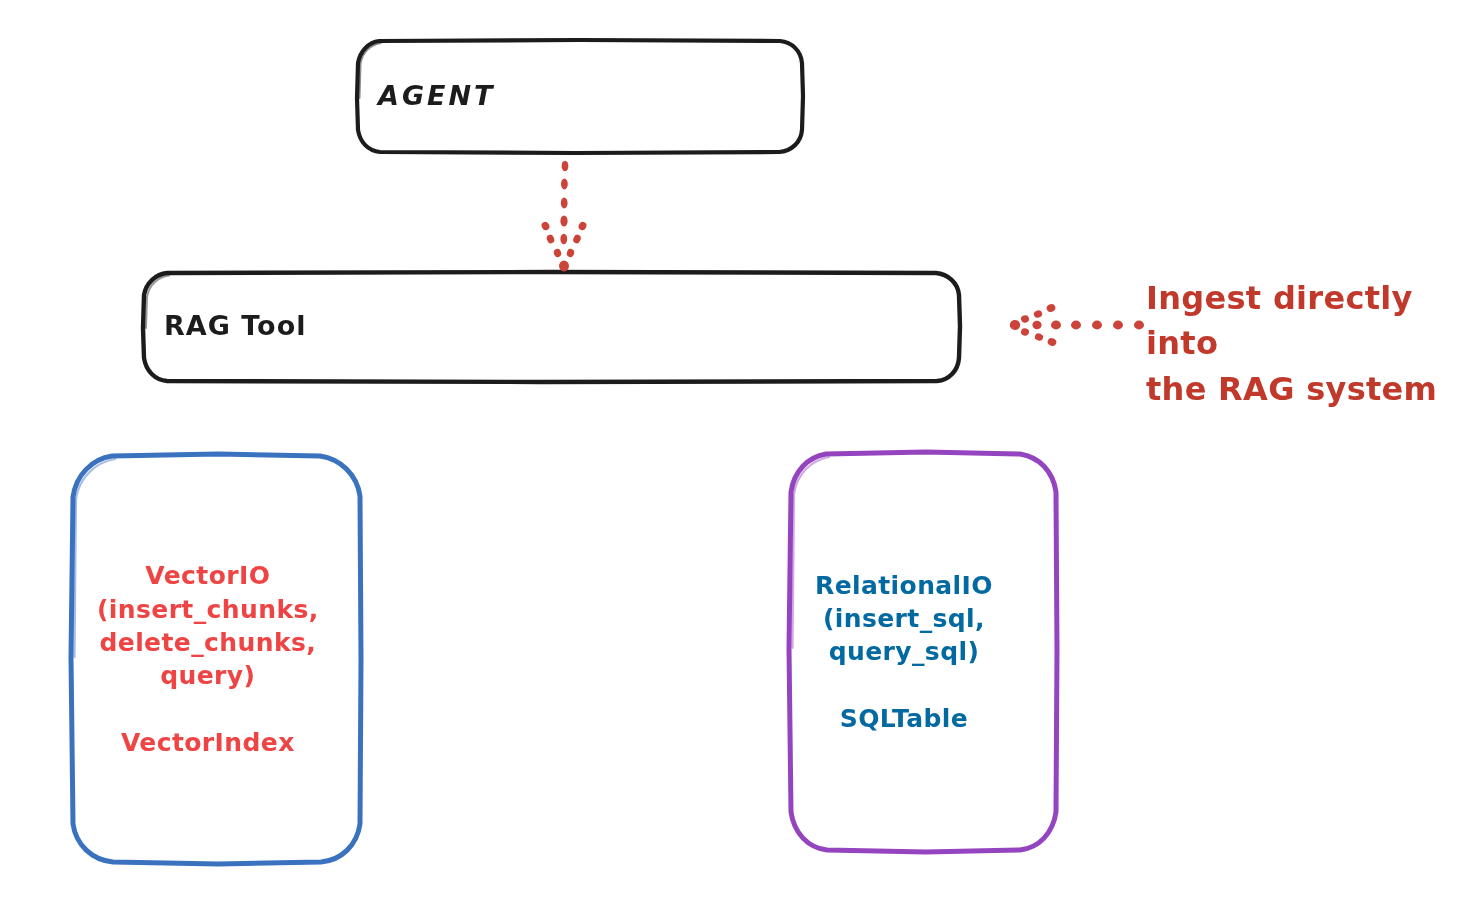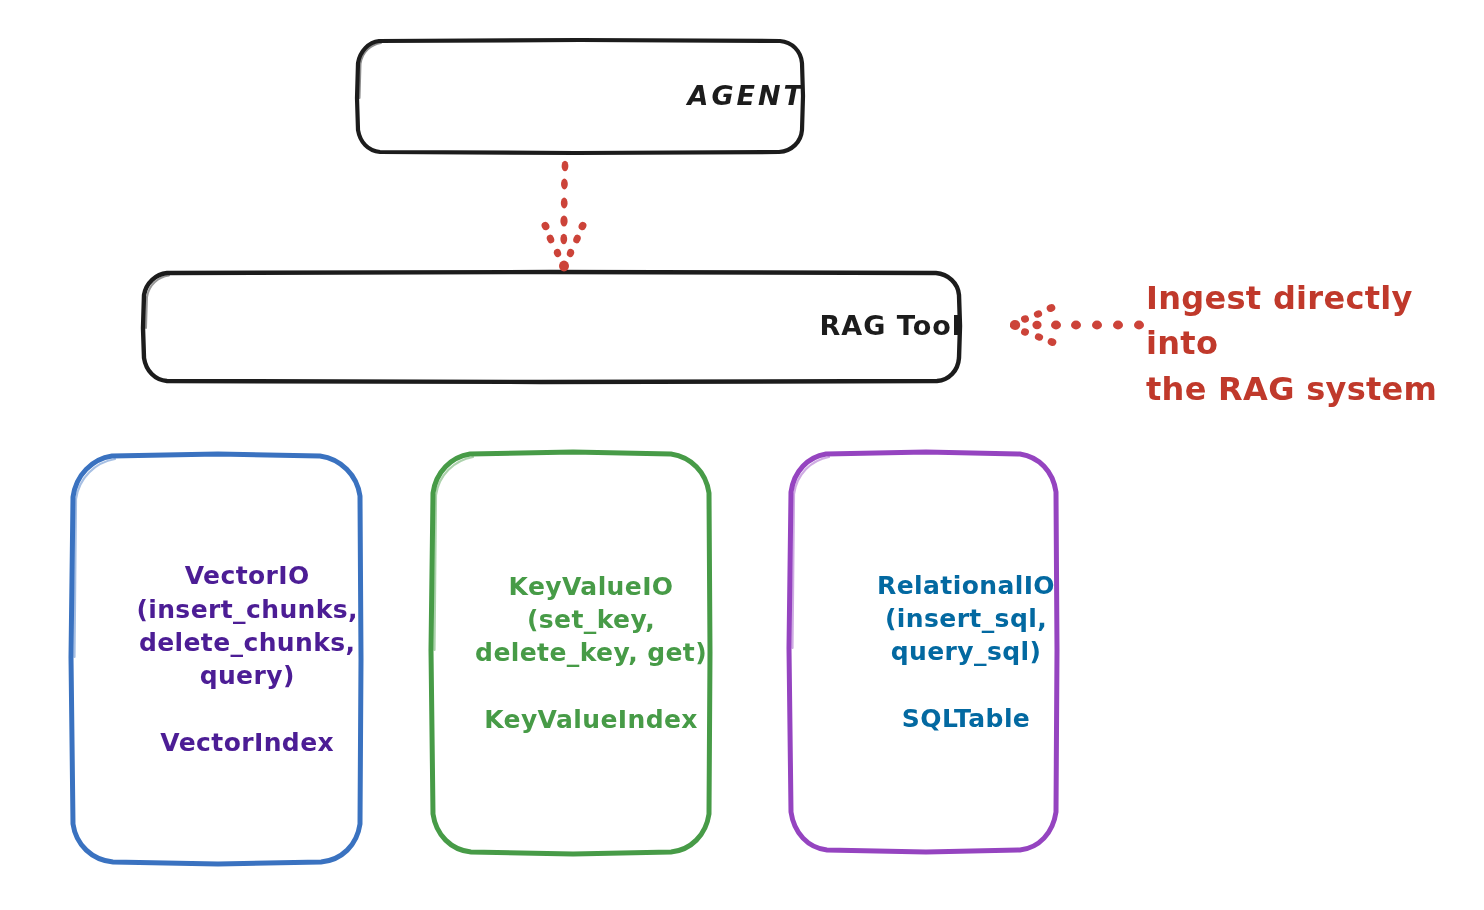--- a/index.html
+++ b/index.html
@@ -16,23 +16,24 @@
     width: 1484px;
     height: 910px;
     background: #ffffff;
     overflow: hidden;
   }
   .node {
     position: absolute;
     box-sizing: border-box;
     display: flex;
     align-items: center;
-    justify-content: flex-end;
+    justify-content: flex-start;
     text-align: center;
     background: #ffffff;
+    padding-left: 23px;
   }
   .node-label {
     position: relative;
     z-index: 2;
     white-space: pre-line;
     line-height: 1.28;
     letter-spacing: 0.5px;
     user-select: none;
   }
   
@@ -99,21 +100,21 @@
   #node-vectorio .node-label,
   #node-keyvalueio .node-label,
   #node-relationalio .node-label {
     font-family: "DejaVu Sans", sans-serif;
     font-weight: 600;
     font-size: 25px;
     letter-spacing: 0.4px;
     line-height: 1.33;
     padding: 0 6px;
   }
-  #node-vectorio .node-label { color: #4c1d95; }
+  #node-vectorio .node-label { color: #ef4444; }
   #node-keyvalueio .node-label { color: #479b47; }
   #node-relationalio .node-label { color: #0369a1; }
 
   
   .connector {
     position: absolute;
     z-index: 3;
   }
   #conn-agent-ragtool {
     left: 505px;
@@ -223,33 +224,20 @@
       <path d="M47,7 C27,10.5 11,26 8,47 L6.5,205" fill="none" stroke="#3a72c0" stroke-width="2.2" opacity="0.45" stroke-linecap="round"></path>
     </svg>
     <div class="node-label">VectorIO
 (insert_chunks,
 delete_chunks,
 query)
 
 VectorIndex</div>
   </div>
 
-  <div class="node" id="node-keyvalueio">
-    <svg class="sketch-svg" viewBox="0 0 285 406" preserveAspectRatio="none">
-      <path d="M42,4 C23,7 8,22 5,43 L3,200 L5,364 C8,385 23,400 43,402
-               L145,404 L243,402 C263,400 278,385 281,364 L282,202 L281,43
-               C278,22 263,7 243,4 L145,2 Z" fill="#ffffff" stroke="#479b47" stroke-width="5" stroke-linecap="round" stroke-linejoin="round"></path>
-      <path d="M45,7 C26,10.5 11,25 8,45 L6.5,200" fill="none" stroke="#479b47" stroke-width="2.2" opacity="0.45" stroke-linecap="round"></path>
-    </svg>
-    <div class="node-label">KeyValueIO
-(set_key,
-delete_key, get)
-
-KeyValueIndex</div>
-  </div>
 
   <div class="node" id="node-relationalio">
     <svg class="sketch-svg" viewBox="0 0 275 404" preserveAspectRatio="none">
       <path d="M40,4 C22,7 8,21 5,42 L3,198 L5,362 C8,383 22,398 41,400
                L140,402 L234,400 C253,398 267,383 270,362 L271,200 L270,42
                C267,21 253,7 234,4 L140,2 Z" fill="#ffffff" stroke="#9544c0" stroke-width="5" stroke-linecap="round" stroke-linejoin="round"></path>
       <path d="M43,7 C25,10.5 11,24 8,44 L6.5,198" fill="none" stroke="#9544c0" stroke-width="2.2" opacity="0.45" stroke-linecap="round"></path>
     </svg>
     <div class="node-label">RelationalIO
 (insert_sql,

